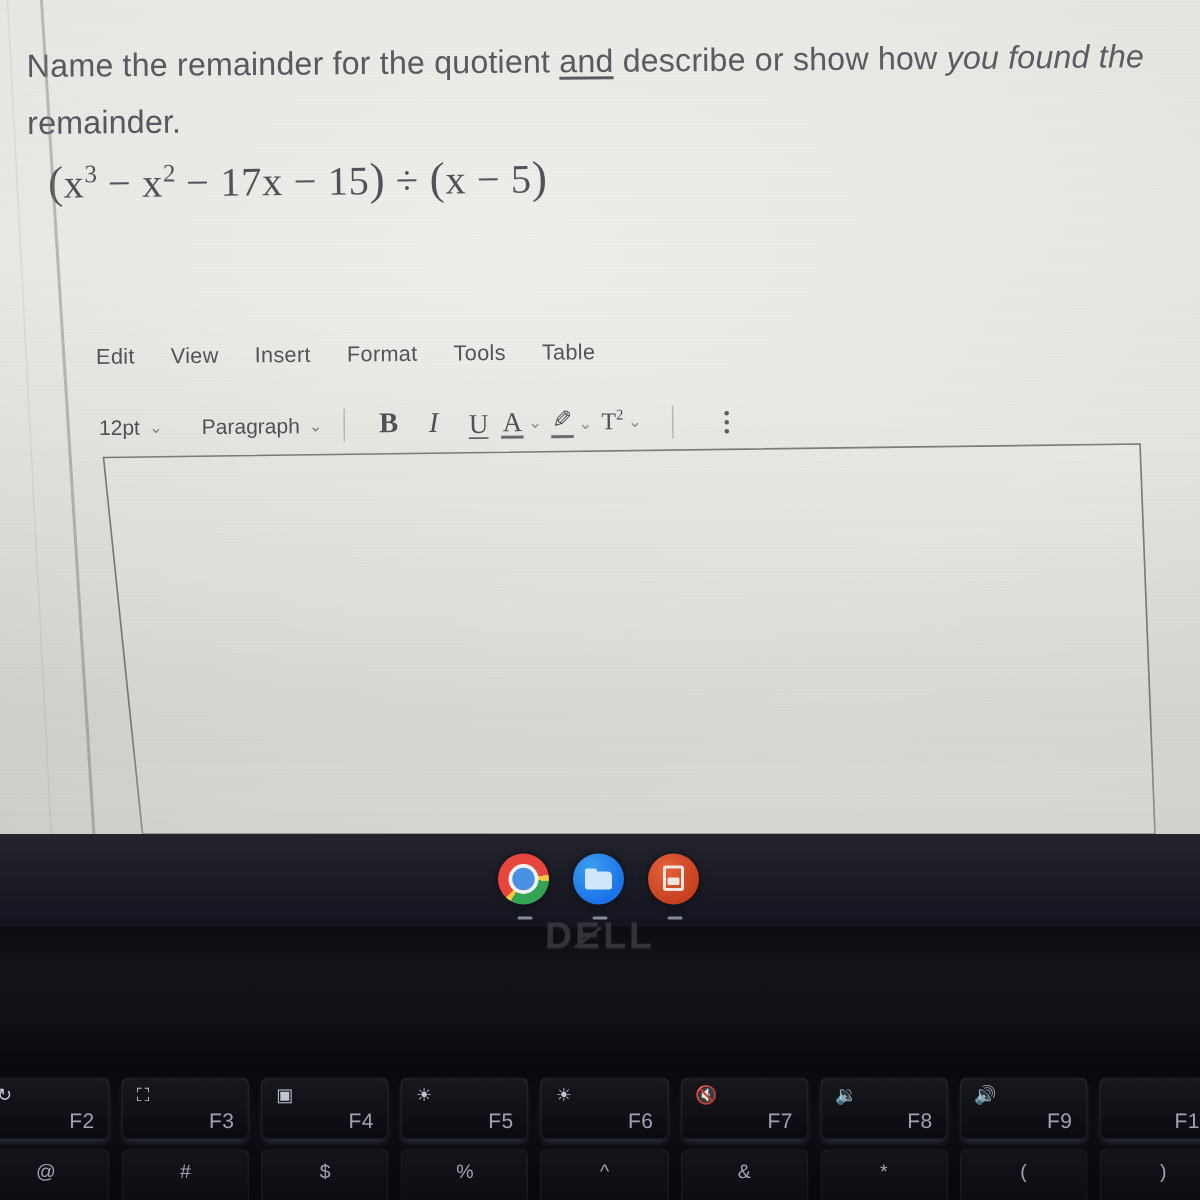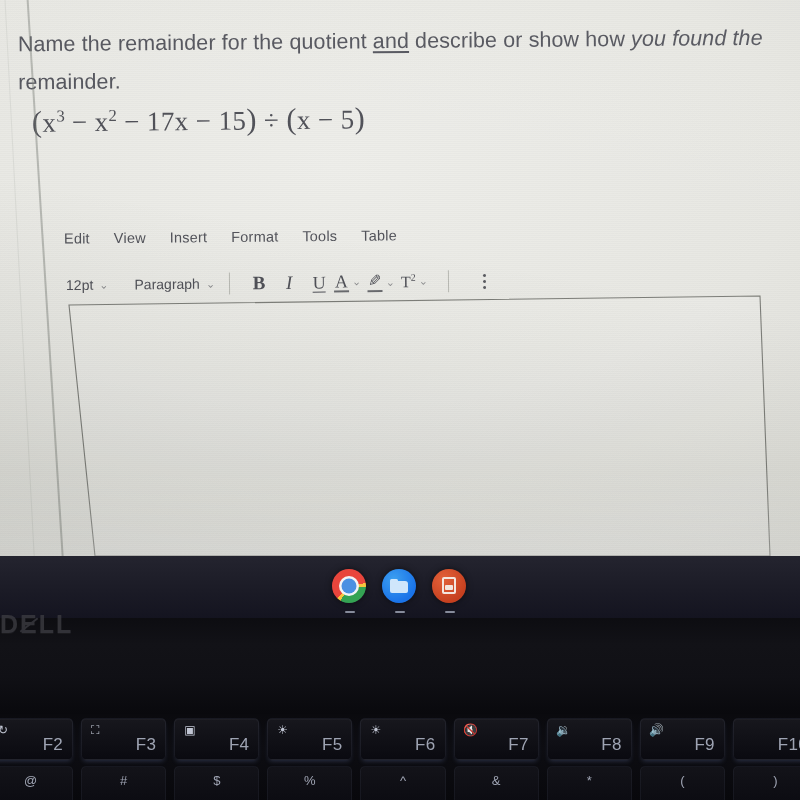--- a/index.html
+++ b/index.html
@@ -168,21 +168,21 @@
     background:#f3e6df;border-radius:1px;
   }
 
   
   #chassis{
     position:absolute;left:0;top:618px;width:800px;height:96px;z-index:8;
     background:linear-gradient(180deg,#0d0d11 0%, #121217 28%, #101015 62%, #09090d 100%);
   }
   #dell{
     position:absolute;left:0;top:-8px;width:800px;
-    text-align:left;
+    text-align:center;
     color:#3a3a40;
     font-size:25px;font-weight:700;letter-spacing:2px;
     font-family:"Liberation Sans",sans-serif;
     text-shadow:0 1px 0 rgba(255,255,255,0.05);
     opacity:.82;
   }
   #dell .eslash{position:relative;display:inline-block;}
   #dell .eslash:after{
     content:"";position:absolute;left:-2px;top:50%;width:118%;height:2px;
     background:#3a3a40;transform:translateY(-50%) rotate(-38deg);
@@ -202,21 +202,21 @@
     flex:1;height:40px;border-radius:5px;
     background:linear-gradient(180deg,#17171d 0%, #101016 55%, #0a0a10 100%);
     border:1px solid rgba(90,95,115,0.18);
     box-shadow:0 3px 5px -2px rgba(120,140,200,0.30), inset 0 1px 0 rgba(255,255,255,0.03);
     position:relative;cursor:pointer;
   }
   .key .glyph{
     position:absolute;left:9px;top:5px;color:#cfd4e2;font-size:12px;line-height:12px;opacity:.92;
   }
   .key .lbl{
-    position:absolute;right:9px;bottom:4px;color:#aeb4c4;font-size:17px;
+    position:absolute;right:9px;bottom:4px;color:#aeb4c4;font-size:14px;
     font-family:"Liberation Sans",sans-serif;opacity:.9;letter-spacing:.3px;
   }
   #num-row{
     position:absolute;left:-12px;top:52px;width:830px;height:34px;
     display:flex;gap:8px;
   }
   .nkey{
     flex:1;height:34px;border-radius:5px 5px 0 0;
     background:linear-gradient(180deg,#131319 0%, #0c0c12 100%);
     border:1px solid rgba(85,90,110,0.15);border-bottom:none;

